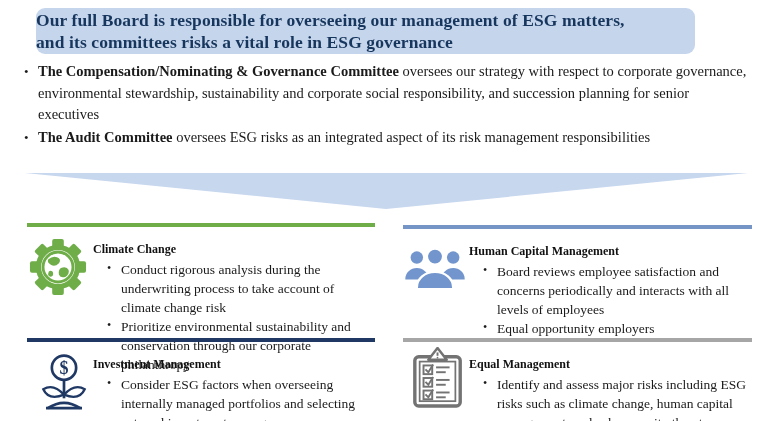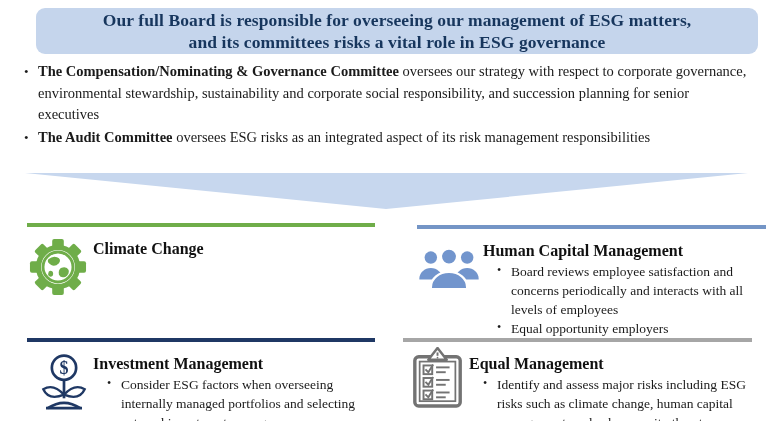--- a/index.html
+++ b/index.html
@@ -6,23 +6,23 @@
   .slide{
     position:relative;
     width:767px;height:421px;
     background:#ffffff;
     font-family:"Liberation Serif","DejaVu Serif",serif;
     color:#1a1a1a;
     overflow:hidden;
   }
   
   .banner{
-    position:absolute;left:36px;top:8px;width:722px;height:46px;
+    position:absolute;left:36px;top:8px;width:659px;height:46px;
     background:#c5d5ec;border-radius:9px;
-    display:flex;flex-direction:column;justify-content:center;align-items:center;
+    display:flex;flex-direction:column;justify-content:center;align-items:flex-start;
     text-align:center;
   }
   .banner div{
     font-weight:bold;font-size:17.5px;line-height:22px;color:#17365d;
     letter-spacing:.1px;
   }
   
   .committees{
     position:absolute;left:22px;top:61px;width:730px;
     list-style:none;margin:0;padding:0;
@@ -42,35 +42,35 @@
   .section{position:absolute;}
   .sec-rule{height:4px;width:100%;}
   .rule-green{background:#6fad49;}
   .rule-blue{background:#7495c6;}
   .rule-navy{background:#1f3864;}
   .rule-gray{background:#a6a6a6;}
   .sec-body{position:relative;}
   .sec-icon{position:absolute;}
   .sec-text{padding-left:66px;}
   .sec-title{
-    font-weight:bold;font-size:16px;line-height:18px;
+    font-weight:bold;font-size:12px;line-height:18px;
     margin:0;padding-top:13px;color:#111;
   }
   .sec-bullets{
     list-style:none;margin:2px 0 0 0;padding:0 0 0 14px;
   }
   .sec-bullets li{
     position:relative;padding-left:14px;
     font-size:13.5px;line-height:19px;
   }
   .sec-bullets li::before{
     content:"\2022";position:absolute;left:0;top:-1px;font-size:12px;
   }
   .pos-climate{left:27px;top:223px;width:348px;}
-  .pos-hcm{left:417px;top:225px;width:349px;}
+  .pos-hcm{left:403px;top:225px;width:349px;}
   .pos-invest{left:27px;top:338px;width:348px;}
   .pos-risk{left:403px;top:338px;width:349px;}
   .icon-climate{left:2px;top:11px;}
   .icon-hcm{left:1px;top:18px;}
   .icon-invest{left:10px;top:11px;}
   .icon-risk{left:7px;top:5px;}
 </style>
 </head>
 <body>
 
@@ -106,20 +106,24 @@
           <circle cx="30" cy="30" r="23"></circle>
         </g>
         <circle cx="30" cy="30" r="17.5" fill="#ffffff"></circle>
         <circle cx="30" cy="30" r="15.5" fill="none" stroke="#6fad49" stroke-width="3"></circle>
         <path d="M20 22 q5 -4 9 -2 q5 2 2 6 q-4 4 -8 2 q-5 -3 -3 -6 Z" fill="#6fad49"></path>
         <path d="M33 31 q6 -2 8 2 q1 4 -3 7 q-5 2 -7 -2 q-1 -5 2 -7 Z" fill="#6fad49"></path>
         <path d="M22 34 q3 0 3 3 q0 3 -3 3 q-3 -1 -2 -3.5 q0 -2 2 -2.5 Z" fill="#6fad49"></path>
       </svg>
       <div class="sec-text">
         <h3 class="sec-title">Climate Change</h3>
+        <ul class="sec-bullets">
+          <li>Conduct rigorous analysis during the underwriting process to take account of climate change risk</li>
+          <li>Prioritize environmental sustainability and conservation through our corporate philanthropy</li>
+        </ul>
       </div>
     </div>
   </div>
 
   <div class="section pos-hcm">
     <div class="sec-rule rule-blue"></div>
     <div class="sec-body">
       <svg class="sec-icon icon-hcm" width="62" height="44" viewBox="0 0 64 46" xmlns="http://www.w3.org/2000/svg">
         <g fill="#7295cd">
           <circle cx="13" cy="11" r="6.5"></circle>

